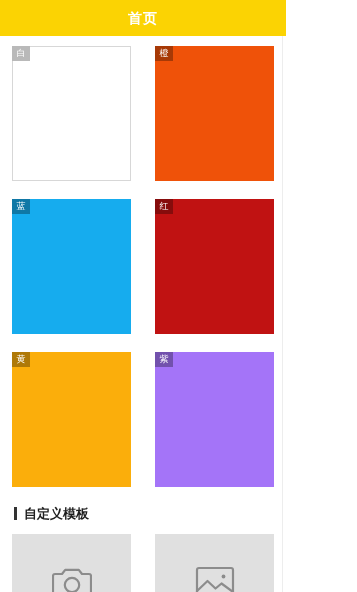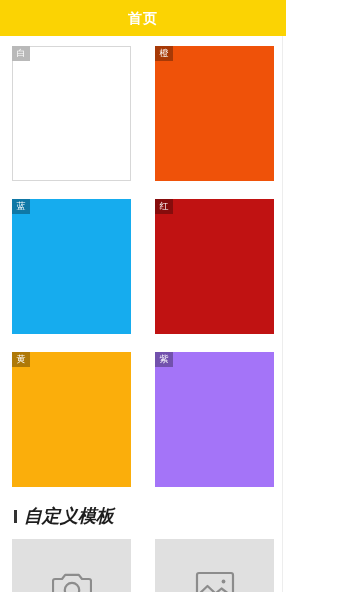--- a/index.html
+++ b/index.html
@@ -109,25 +109,24 @@
     padding-left: 2px;
   }
   .section-bar {
     width: 3px;
     height: 13px;
     background: #333333;
     border-radius: 0;
     flex: 0 0 auto;
   }
   .section-title {
-    font-size: 18px;
+    font-size: 13px;
     font-weight: bold;
     color: #1e1e1e;
     line-height: 1;
-    font-style: italic;
   }
 
   .custom-grid {
     margin-top: 14px;
     display: grid;
     grid-template-columns: 1fr 1fr;
     column-gap: 24px;
   }
   .custom-tile {
     height: 96px;

